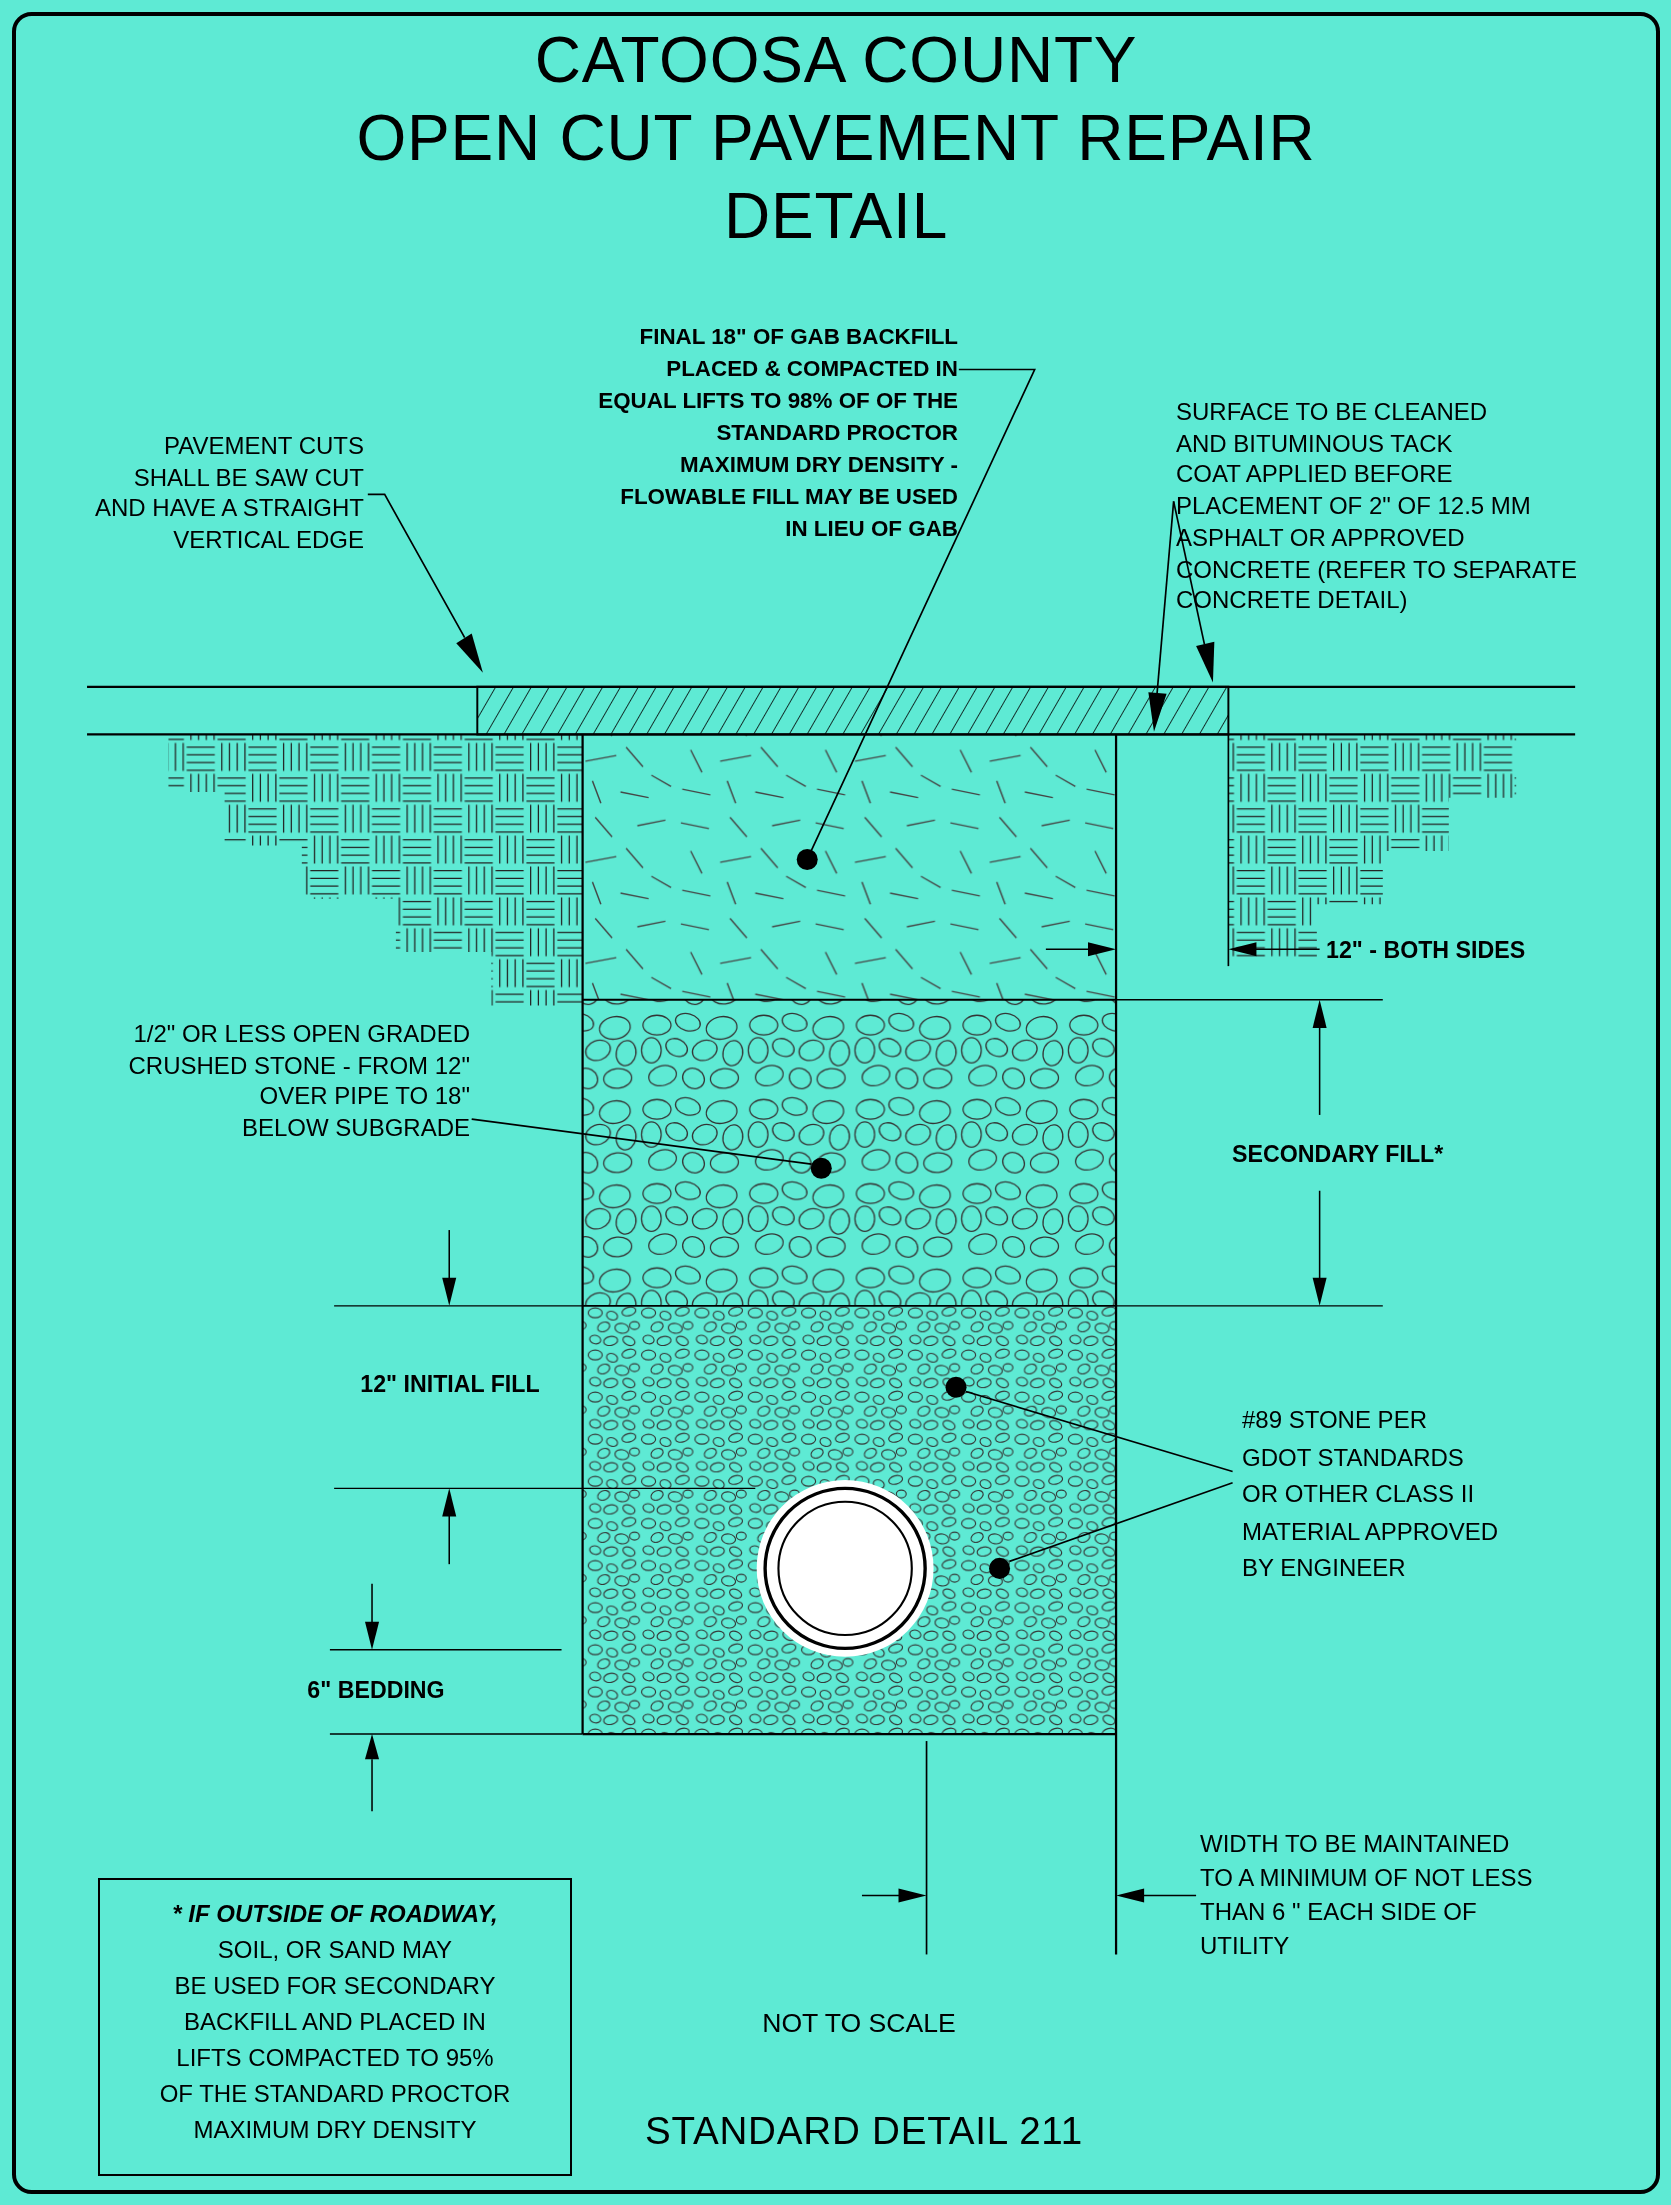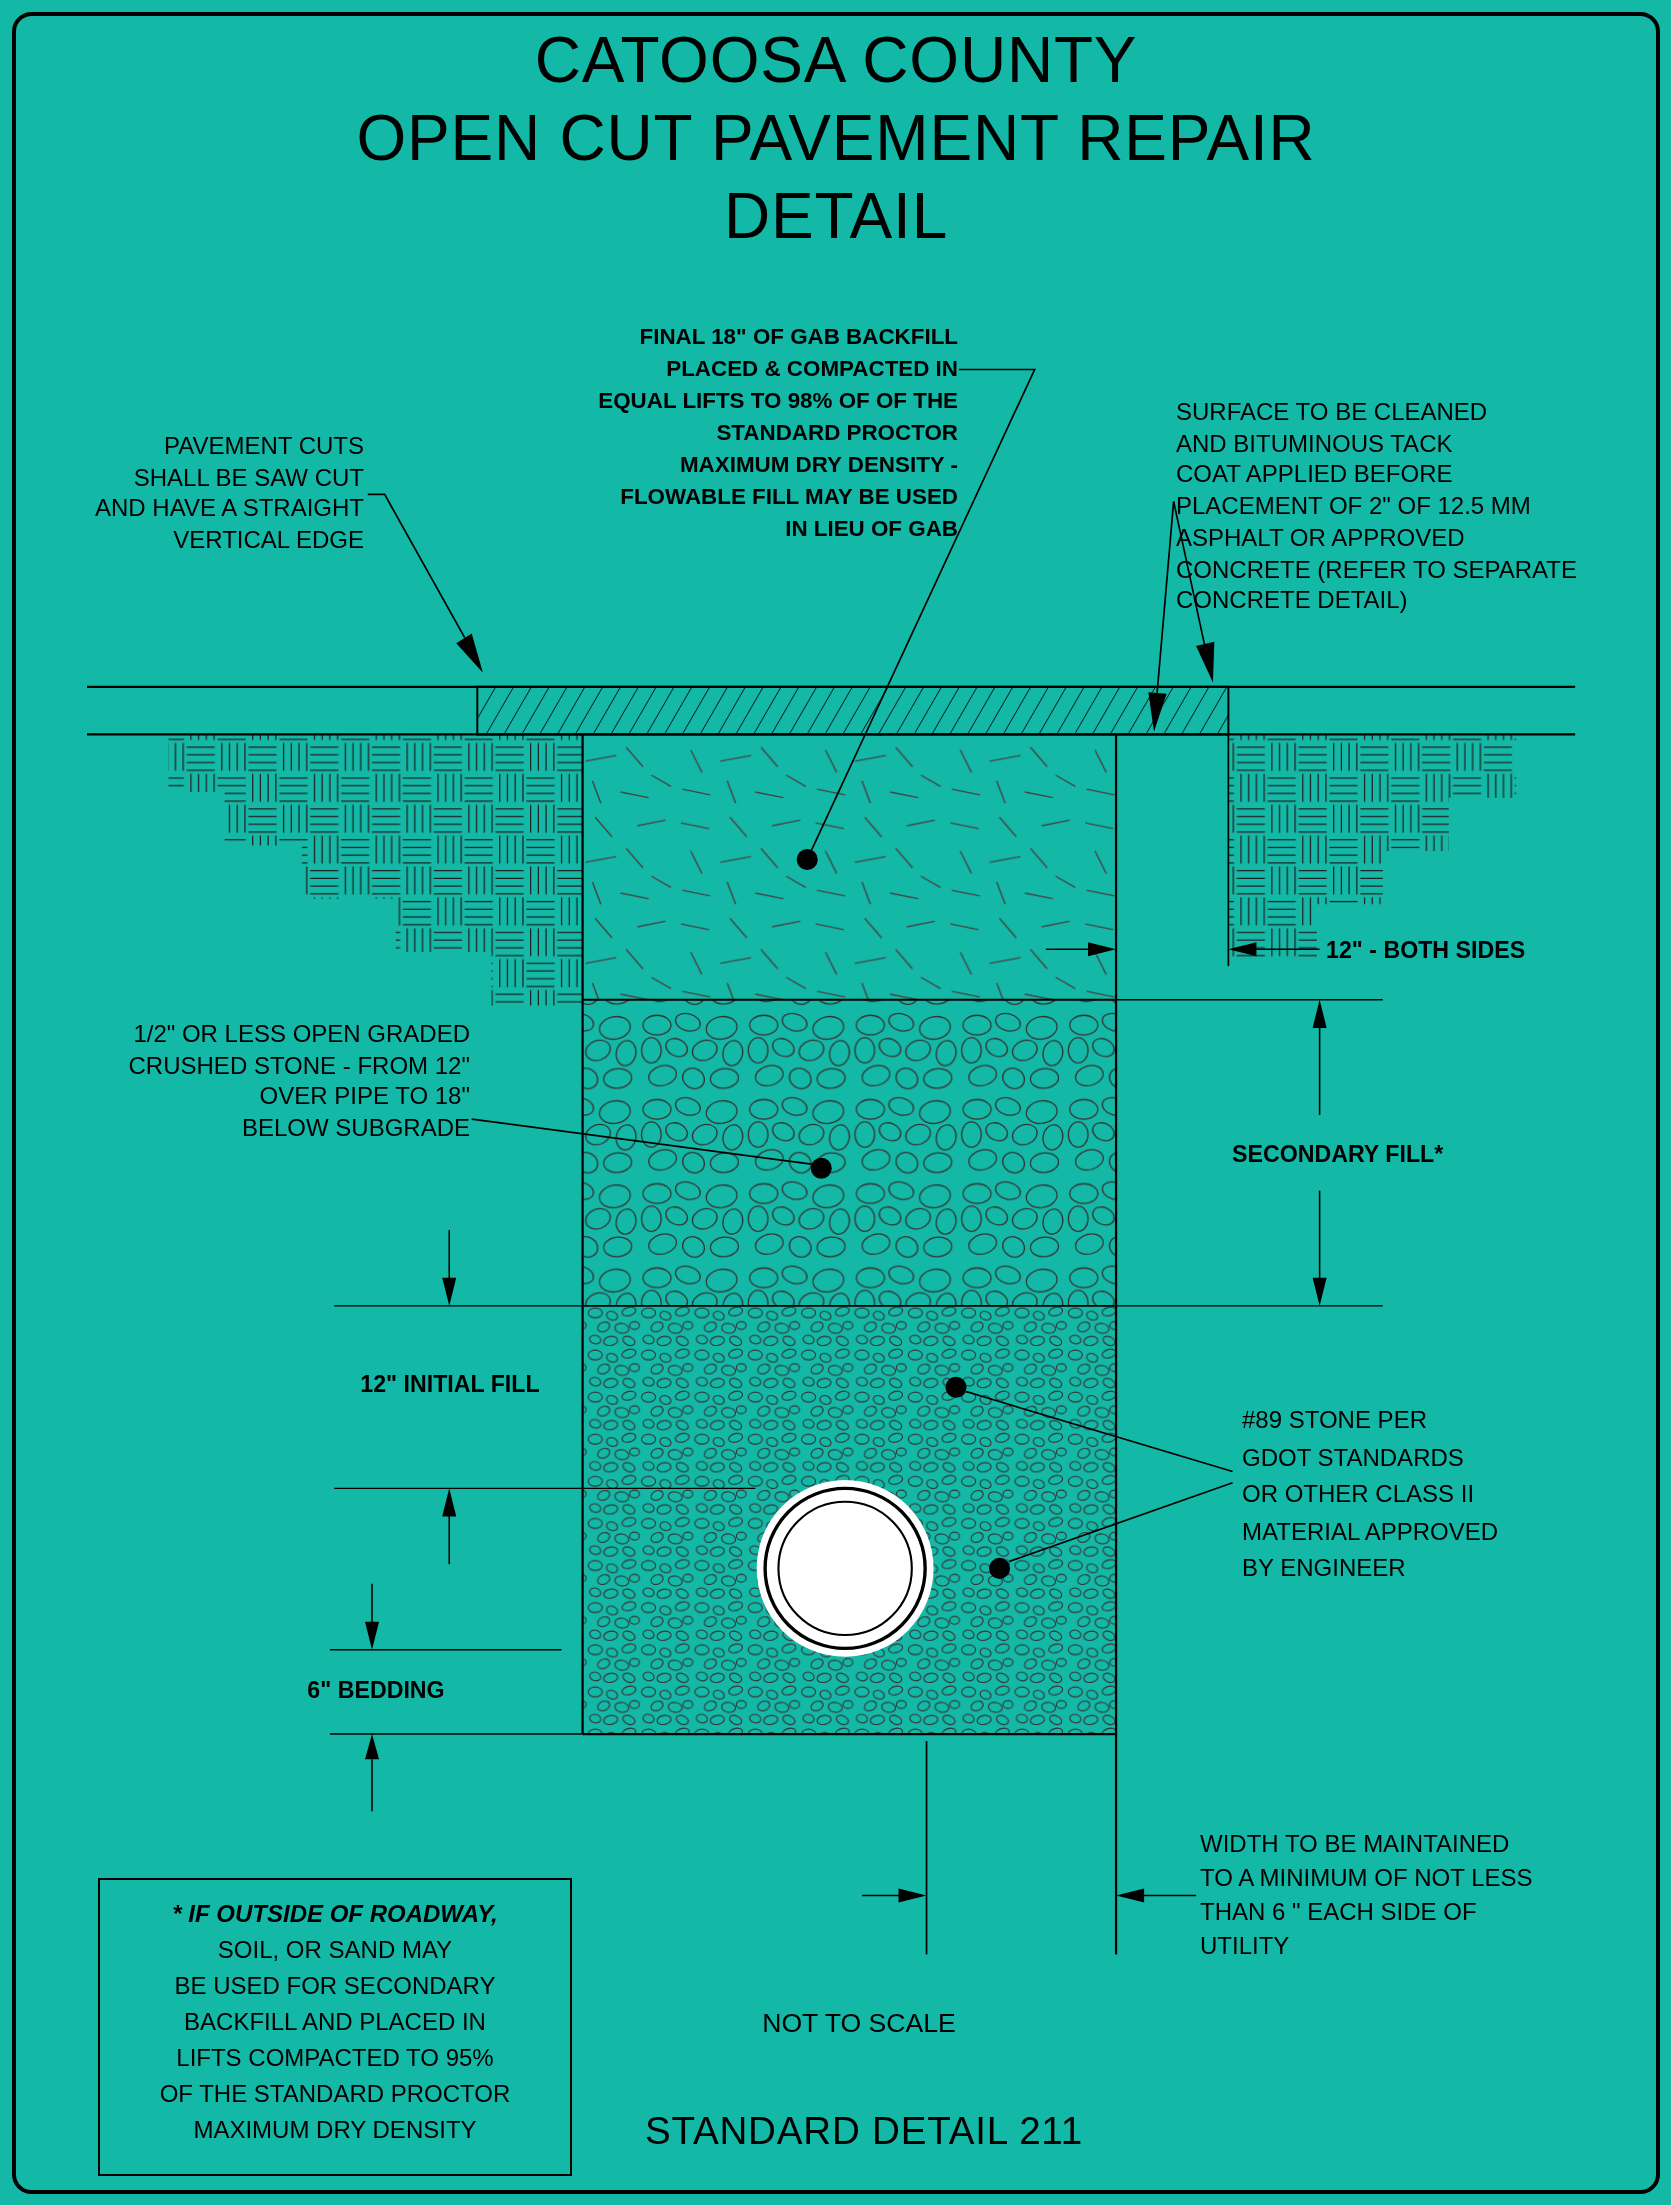--- a/index.html
+++ b/index.html
@@ -1,16 +1,16 @@
 <!DOCTYPE html>
 <html style="font-size:11.2px"><head>
 <meta charset="utf-8">
 <style>
   html,body{margin:0;padding:0;background:#fff;}
-  .viewport{position:relative;width:1672px;height:2205px;background:#14b8a6;overflow:hidden;}
+  .viewport{position:relative;width:1672px;height:2205px;background:#5eead4;overflow:hidden;}
   .sheet{position:absolute;left:0;top:0;width:836px;height:1103px;transform:scale(2);transform-origin:0 0;
          font-family:"Liberation Sans",sans-serif;color:#000;}
   .sheet-border{position:absolute;left:5.6px;top:5.6px;right:5.6px;bottom:5.6px;border:2.5px solid #000;border-radius:9.8px;}
   .drawing{position:absolute;left:0;top:0;width:836px;height:1103px;}
   .t{position:absolute;white-space:pre-line;color:#000;}
   .ra{text-align:right;}
   .ce{text-align:center;}
   .title{left:0;right:0;top:11.2px;text-align:center;font-size:32px;line-height:39px;letter-spacing:0.4px;}
   .ann{font-size:12px;line-height:15.7px;}
   .lbl{font-size:11.6px;font-weight:bold;}

